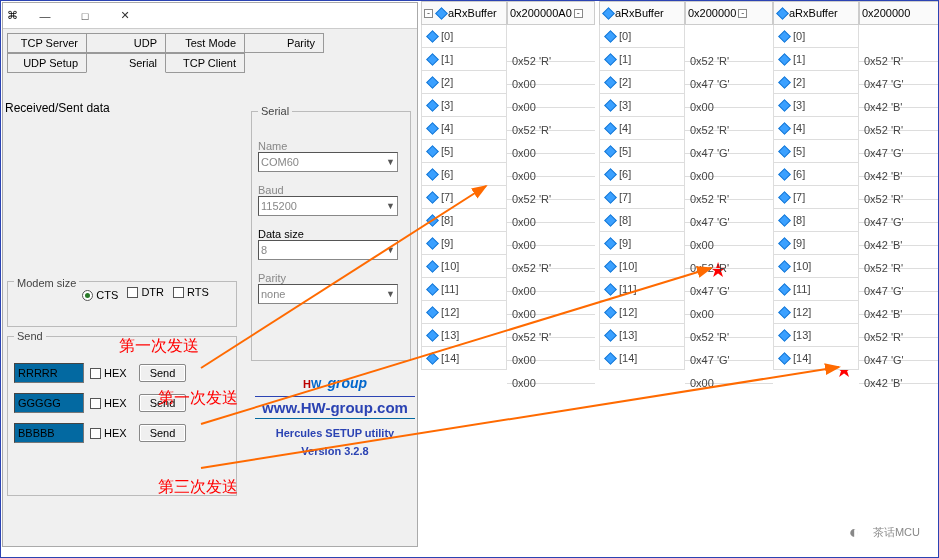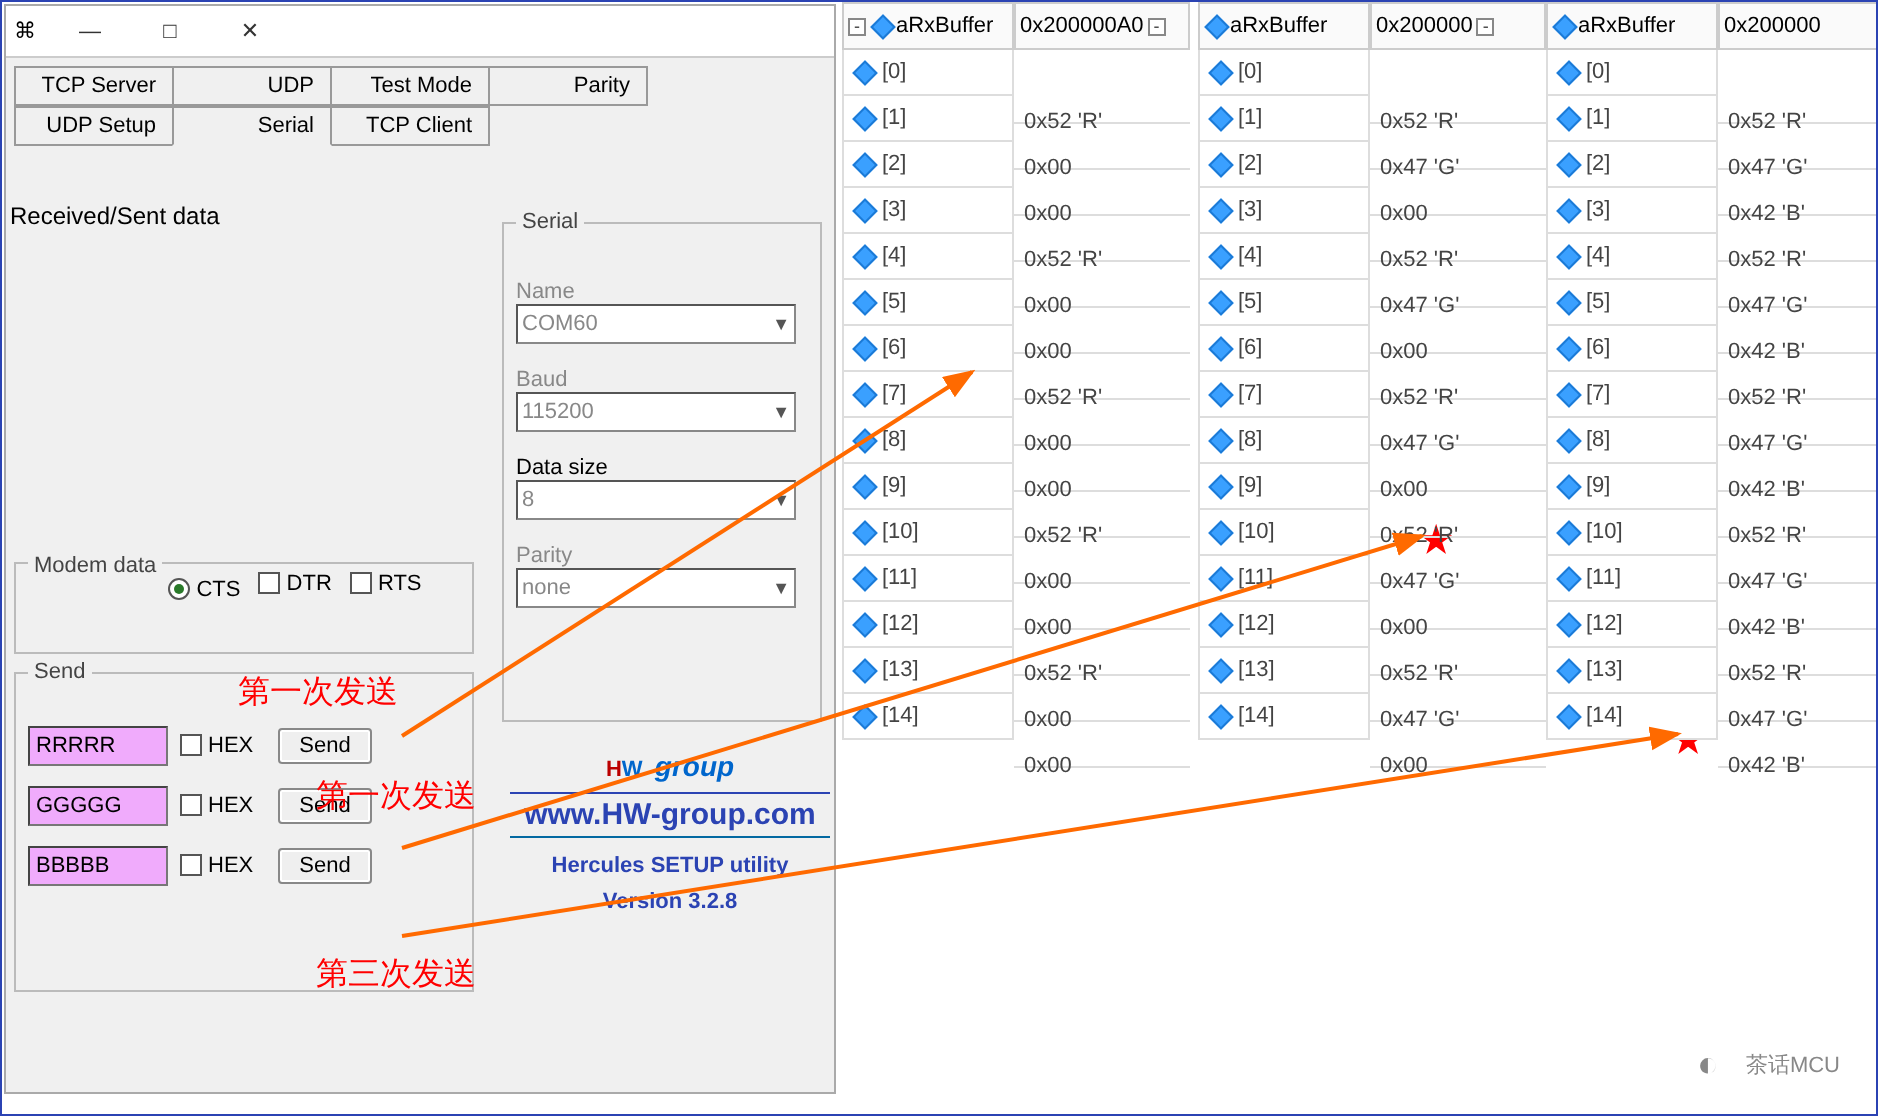--- a/index.html
+++ b/index.html
@@ -16,27 +16,27 @@
 .tab.active { background:#f0f0f0; border-bottom:1px solid #f0f0f0; z-index:2; position:relative;}
 .rs-label { position:absolute; left:2px; top:98px; font-size:12px;}
 .rsbox { position:absolute; left:8px; top:114px; width:232px; height:150px; border:1px solid #777; border-right-color:#fff;border-bottom-color:#fff; background:#fff; padding:2px; color:#f0f; font-family:monospace;font-size:12px;}
 .fs { position:absolute; border:1px solid #bbb; padding:4px 6px 6px 6px;}
 .fs .legend { position:relative; top:-11px; background:#f0f0f0; padding:0 3px; display:inline-block; color:#444;}
 .serialfs { left:248px; top:108px; width:160px; height:250px;}
 .lbl { display:block; color:#888; margin-top:12px;}
 .sel { width:140px; height:20px; border:1px solid #888;border-top-color:#555;border-left-color:#555; background:#fff; display:flex; align-items:center; padding:0 2px;color:#888; justify-content:space-between;}
 .sel .arrow{ font-size:9px;color:#555;}
 .modemfs { left:4px; top:278px; width:230px; height:46px;}
-.chk { display:inline-flex; align-items:flex-start; gap:3px; margin-right:6px;}
+.chk { display:inline-flex; align-items:flex-end; gap:3px; margin-right:6px;}
 .chk .box { width:11px;height:11px;border:1px solid #555;background:#fff;}
 .radio {width:11px;height:11px;border:1px solid #555;border-radius:50%;background:#fff;display:inline-flex;align-items:center;justify-content:center;}
 .radio .dot{width:5px;height:5px;border-radius:50%;background:#2a7a2a;}
 .sendfs { left:4px; top:333px; width:230px; height:160px;}
 .sendrow { display:flex; align-items:center; gap:6px; margin:10px 0;}
-.txtin { width:70px; height:20px; border:1px solid #777;border-top-color:#444;border-left-color:#444; background:#f0abfc; padding:0 3px; display:flex;align-items:center;}
+.txtin { width:70px; height:20px; border:1px solid #777;border-top-color:#444;border-left-color:#444; background:#0369a1; padding:0 3px; display:flex;align-items:center;}
 .btn { border:1px solid #888; background:#efefef; border-radius:2px; padding:2px 10px; box-shadow:0 0 0 1px #fff inset;}
 .hwgroup { position:absolute; left:252px; top:365px; width:160px; text-align:center;}
 .hwline { color:#2b43b3; font-weight:bold; font-size:15px; border-top:1px solid #2b43b3; border-bottom:1px solid #0369a1; padding:2px 0; margin-top:2px;}
 .hwsetuptxt { color:#2b43b3; font-weight:bold; margin-top:8px;}
 .hwver { color:#2b43b3; font-weight:bold; margin-top:6px;}
 .hwlogo { font-size:22px; font-weight:900;}
 .hwh{color:#b00;} .hww{color:#06c;} .hwg{font-style:italic;color:#06c;font-size:14px;}
 .anno { position:absolute; color:#f00; font-size:16px; font-weight:normal;}
 .star { position:absolute; color:#f00; font-size:18px; font-weight:bold;}
 
@@ -101,21 +101,21 @@
         <span class="arrow">▼</span>
       </div>
     <span class="lbl">Parity</span>
     <div class="sel">
         <span>none</span>
         <span class="arrow">▼</span>
       </div>
   </div>
 
   <div class="fs modemfs">
-    <span class="legend">Modem data</span>
+    <span class="legend">Modem size</span>
     <span class="chk">
         <span class="radio">
           <span class="dot"></span>
         </span>
         <span>CTS</span>
       </span>
     <span class="chk">
         <span class="box"></span>
         <span>DTR</span>
       </span>

